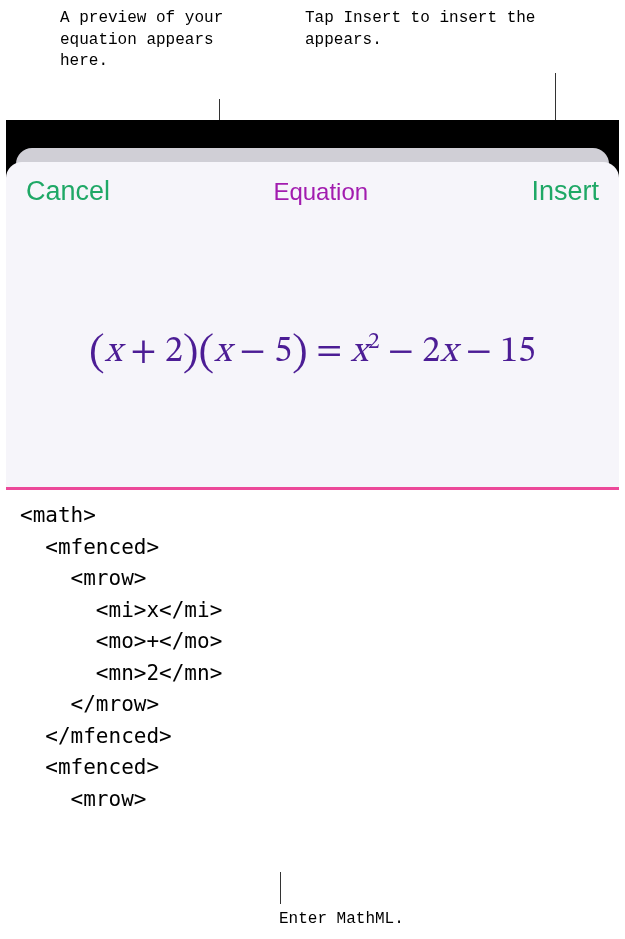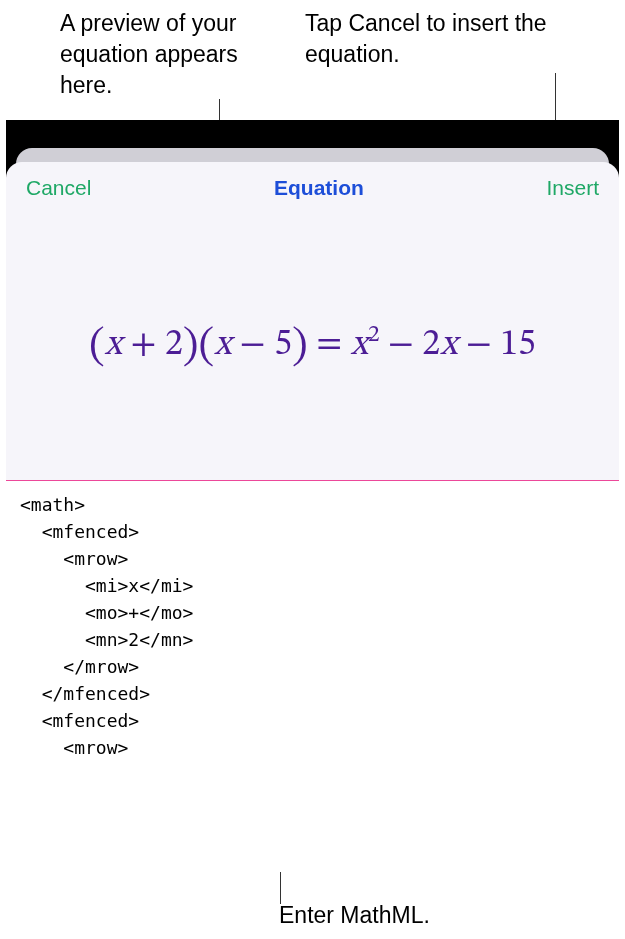--- a/index.html
+++ b/index.html
@@ -6,23 +6,24 @@
     body {
       width: 625px;
       height: 939px;
       font-family: -apple-system, BlinkMacSystemFont, "Helvetica Neue", sans-serif;
       background: #fff;
       position: relative;
       overflow: hidden;
     }
     .callout {
       position: absolute;
-      font-size: 23px;
+      font-size: 16px;
       line-height: 1.35;
       color: #000;
+      font-family: Liberation Mono, monospace;
     }
     .callout-left { top: 8px; left: 60px; width: 180px; }
     .callout-right { top: 8px; left: 305px; width: 270px; }
     .callout-bottom { bottom: 8px; left: 279px; width: 200px; }
     .leader {
       position: absolute;
       background: #333;
     }
     .leader-left { top: 99px; left: 219px; width: 1px; height: 130px; }
     .leader-right { top: 73px; left: 555px; width: 1px; height: 92px; }
@@ -48,28 +49,28 @@
       display: flex;
       flex-direction: column;
     }
     .navbar {
       display: flex;
       align-items: center;
       justify-content: space-between;
       padding: 14px 20px 10px 20px;
     }
     .nav-btn {
-      font-size: 21px;
+      font-size: 27px;
       color: #1fa866;
       cursor: pointer;
     }
     .nav-title {
-      font-size: 21px;
-      font-weight: 700;
-      color: #1d4ed8;
+      font-size: 24px;
+      font-weight: 400;
+      color: #a21caf;
     }
     .preview-pane {
       flex: 0 0 auto;
       padding: 58px 10px 55px 10px;
       display: flex;
       align-items: center;
       justify-content: center;
       min-height: 270px;
     }
     .equation {
@@ -77,35 +78,35 @@
       font-size: 36px;
       color: #4c1d95;
       white-space: nowrap;
     }
     .equation .it { font-style: italic; }
     .equation sup { font-size: 0.65em; vertical-align: super; font-style: normal; }
     .paren { font-size: 44px; vertical-align: -4px; }
     .code-pane {
       flex: 1 1 auto;
       background: #fff;
-      border-top: 1px solid #ec4899;
+      border-top: 3px solid #ec4899;
       padding: 10px 14px;
       font-family: Menlo, Consolas, monospace;
-      font-size: 18px;
+      font-size: 21px;
       color: #000;
       line-height: 1.5;
       white-space: pre;
       overflow: hidden;
     }
   </style>
 </head>
 <body>
 
 <div class="callout callout-left">A preview of your equation appears here.</div>
-<div class="callout callout-right">Tap Cancel to insert the equation.</div>
+<div class="callout callout-right">Tap Insert to insert the appears.</div>
 <div class="callout callout-bottom">Enter MathML.</div>
 
 <div class="leader leader-left"></div>
 <div class="leader leader-right"></div>
 <div class="leader leader-bottom"></div>
 
 <div class="phone-area">
   <div class="ghost-panel"></div>
   <div class="dialog">
     <div class="navbar">

